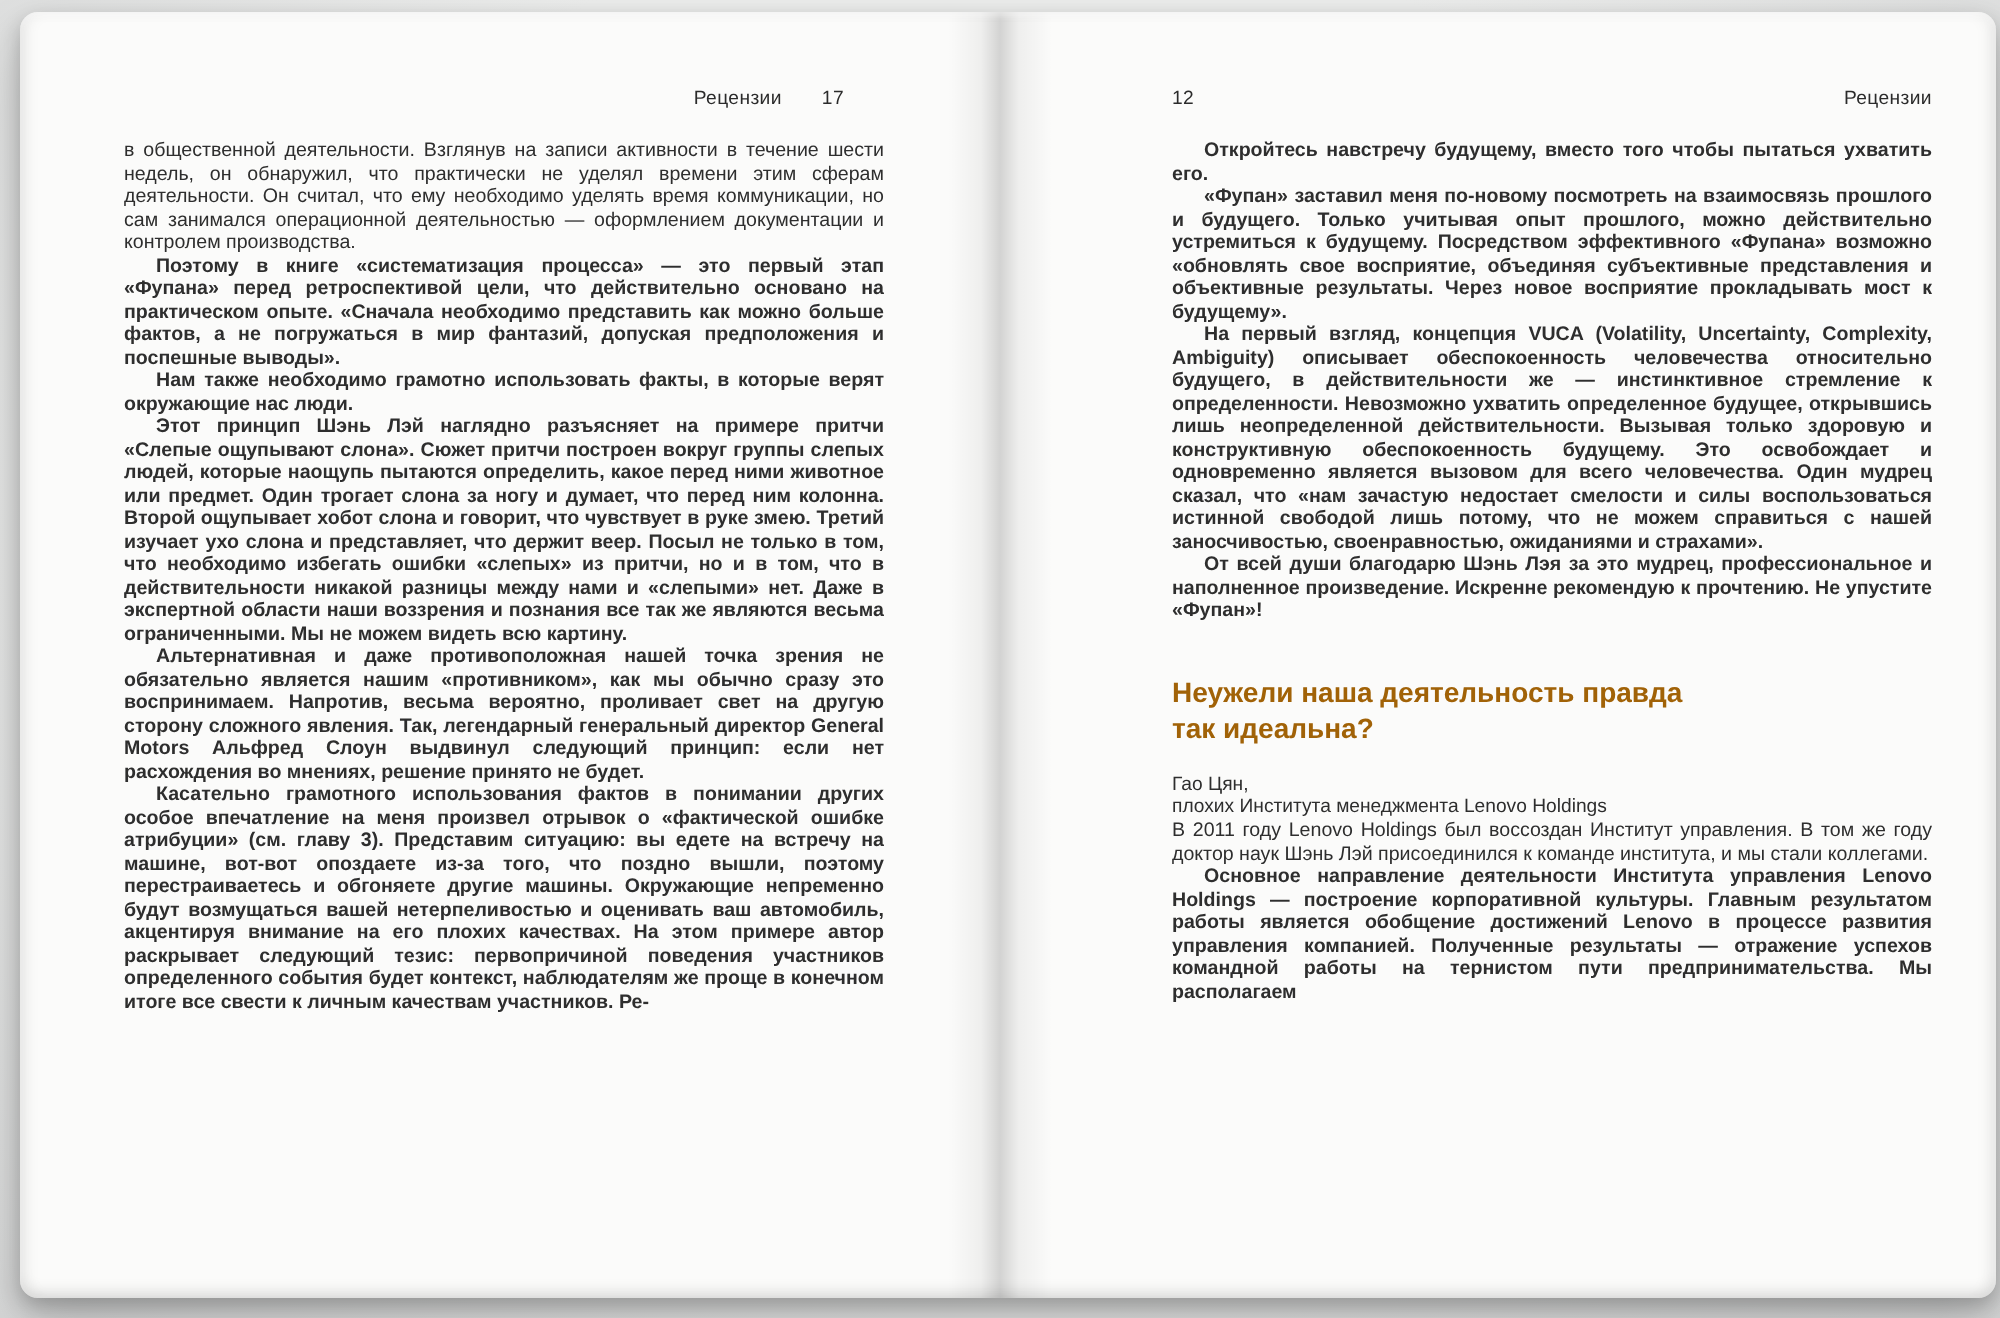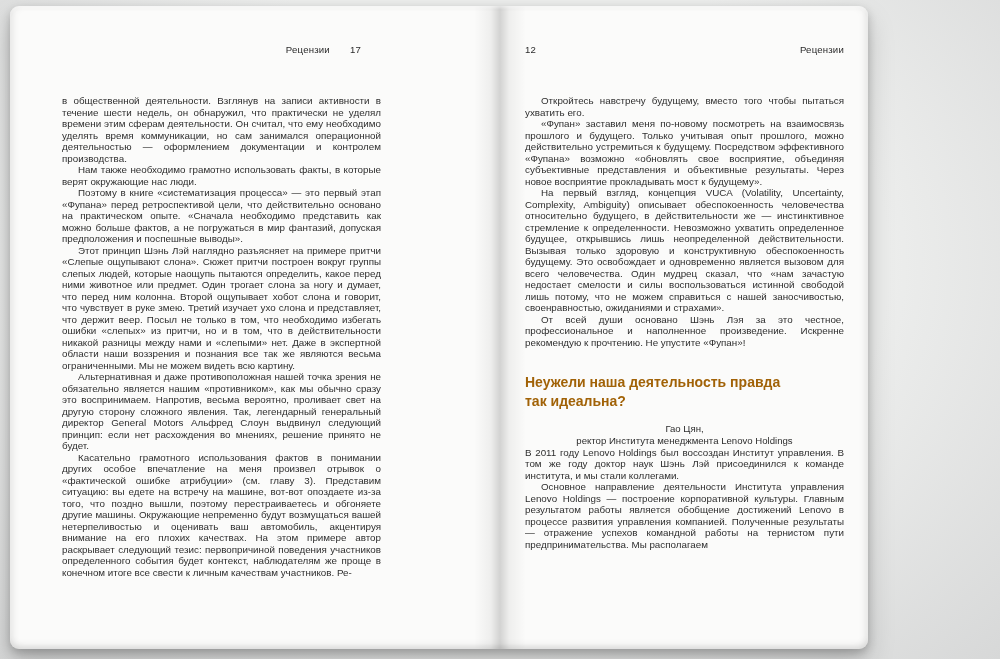--- a/index.html
+++ b/index.html
@@ -6,43 +6,43 @@
   body {
     width: 1000px; height: 659px; overflow: hidden;
     font-family: "Liberation Sans", "DejaVu Sans", sans-serif;
     background: #dfe0e0;
   }
   .photo {
     position: relative; width: 1000px; height: 659px;
     background: radial-gradient(ellipse at 50% 40%, #ecedec 55%, #d7d8d8 100%);
   }
   .book {
-    position: absolute; left: 10px; top: 6px; width: 858px; height: 643px;
+    position: absolute; left: 10px; top: 6px; width: 988px; height: 643px;
     background: #fbfbfa; border-radius: 9px;
     box-shadow: 0 4px 10px rgba(0,0,0,.22), 0 14px 28px rgba(0,0,0,.18);
     display: flex; overflow: hidden;
   }
   .page { box-sizing: border-box; width: 490px; position: relative; }
   .page-inner { height: 100%; box-sizing: border-box; }
   .page.left  .page-inner { padding: 38px 58px 0 52px; }
   .page.right .page-inner { padding: 38px 24px 0 86px; }
   .running { display: flex; font-size: 9.6px; color: #2b2b2b; letter-spacing: .2px; }
   .page.left  .running { justify-content: flex-end; margin-right: 20px; gap: 20px; }
   .page.right .running { justify-content: space-between; gap: 22px; }
   .body-text {
-    margin-top: 40px; max-height: 540px; overflow: hidden;
+    margin-top: 15px; max-height: 540px; overflow: hidden;
     font-size: 9.8px; line-height: 11.5px; color: #2e2e2e; text-align: justify;
   }
   .body-text p { margin: 0; }
-  .body-text p.indent { text-indent: 16px; }
+  .body-text p.indent { text-indent: 16px; font-weight: bold; }
   .section-heading {
     font-size: 14px; font-weight: 700; line-height: 18.5px; color: #a16207;
     margin: 25px 0 0 0; max-width: 256px; text-align: left; text-indent: 0;
   }
-  .byline { margin-top: 13px; text-align: center; font-size: 9.6px; line-height: 11.8px; color: #2e2e2e; }
+  .byline { margin-top: 13px; text-align: left; font-size: 9.6px; line-height: 11.8px; color: #2e2e2e; }
   .sp { margin-top: 14px; }
   .gutter {
     position: absolute; left: 464px; top: 0; width: 52px; height: 100%;
     background: linear-gradient(to right, rgba(0,0,0,0) 0%, rgba(0,0,0,.05) 32%, rgba(0,0,0,.16) 50%, rgba(0,0,0,.05) 68%, rgba(0,0,0,0) 100%);
     pointer-events: none;
   }
   .edge-vignette {
     position: absolute; inset: 0; border-radius: 9px; pointer-events: none;
     box-shadow: inset 0 -4px 7px rgba(0,0,0,.08), inset 0 2px 3px rgba(255,255,255,.6),
                 inset -4px 0 7px rgba(0,0,0,.05), inset 4px 0 7px rgba(0,0,0,.05);
@@ -55,46 +55,46 @@
   <div class="book">
 
     <div class="page left">
       <div class="page-inner">
         <div class="running">
           <span>Рецензии</span>
           <span>17</span>
         </div>
         <div class="body-text">
           <p>в общественной деятельности. Взглянув на записи активности в течение шести недель, он обнаружил, что практически не уделял времени этим сферам деятельности. Он считал, что ему необходимо уделять время коммуникации, но сам занимался операционной деятельностью — оформлением документации и контролем производства.</p>
+          <p class="indent">Поэтому в книге «систематизация процесса» — это первый этап «Фупана» перед ретроспективой цели, что действительно основано на практическом опыте. «Сначала необходимо представить как можно больше фактов, а не погружаться в мир фантазий, допуская предположения и поспешные выводы».</p>
           <p class="indent">Нам также необходимо грамотно использовать факты, в которые верят окружающие нас люди.</p>
-          <p class="indent">Поэтому в книге «систематизация процесса» — это первый этап «Фупана» перед ретроспективой цели, что действительно основано на практическом опыте. «Сначала необходимо представить как можно больше фактов, а не погружаться в мир фантазий, допуская предположения и поспешные выводы».</p>
           <p class="indent">Этот принцип Шэнь Лэй наглядно разъясняет на примере притчи «Слепые ощупывают слона». Сюжет притчи построен вокруг группы слепых людей, которые наощупь пытаются определить, какое перед ними животное или предмет. Один трогает слона за ногу и думает, что перед ним колонна. Второй ощупывает хобот слона и говорит, что чувствует в руке змею. Третий изучает ухо слона и представляет, что держит веер. Посыл не только в том, что необходимо избегать ошибки «слепых» из притчи, но и в том, что в действительности никакой разницы между нами и «слепыми» нет. Даже в экспертной области наши воззрения и познания все так же являются весьма ограниченными. Мы не можем видеть всю картину.</p>
           <p class="indent">Альтернативная и даже противоположная нашей точка зрения не обязательно является нашим «противником», как мы обычно сразу это воспринимаем. Напротив, весьма вероятно, проливает свет на другую сторону сложного явления. Так, легендарный генеральный директор General Motors Альфред Слоун выдвинул следующий принцип: если нет расхождения во мнениях, решение принято не будет.</p>
           <p class="indent">Касательно грамотного использования фактов в понимании других особое впечатление на меня произвел отрывок о «фактической ошибке атрибуции» (см. главу 3). Представим ситуацию: вы едете на встречу на машине, вот-вот опоздаете из-за того, что поздно вышли, поэтому перестраиваетесь и обгоняете другие машины. Окружающие непременно будут возмущаться вашей нетерпеливостью и оценивать ваш автомобиль, акцентируя внимание на его плохих качествах. На этом примере автор раскрывает следующий тезис: первопричиной поведения участников определенного события будет контекст, наблюдателям же проще в конечном итоге все свести к личным качествам участников. Ре-</p>
         </div>
       </div>
     </div>
 
     <div class="page right">
       <div class="page-inner">
         <div class="running">
           <span>12</span>
           <span>Рецензии</span>
         </div>
         <div class="body-text">
           <p class="indent">Откройтесь навстречу будущему, вместо того чтобы пытаться ухватить его.</p>
           <p class="indent">«Фупан» заставил меня по-новому посмотреть на взаимосвязь прошлого и будущего. Только учитывая опыт прошлого, можно действительно устремиться к будущему. Посредством эффективного «Фупана» возможно «обновлять свое восприятие, объединяя субъективные представления и объективные результаты. Через новое восприятие прокладывать мост к будущему».</p>
           <p class="indent">На первый взгляд, концепция VUCA (Volatility, Uncertainty, Complexity, Ambiguity) описывает обеспокоенность человечества относительно будущего, в действительности же — инстинктивное стремление к определенности. Невозможно ухватить определенное будущее, открывшись лишь неопределенной действительности. Вызывая только здоровую и конструктивную обеспокоенность будущему. Это освобождает и одновременно является вызовом для всего человечества. Один мудрец сказал, что «нам зачастую недостает смелости и силы воспользоваться истинной свободой лишь потому, что не можем справиться с нашей заносчивостью, своенравностью, ожиданиями и страхами».</p>
-          <p class="indent">От всей души основано Шэнь Лэя за это честное, профессиональное и наполненное произведение. Искренне рекомендую к прочтению. Не упустите «Фупан»!</p>
+          <p class="indent">От всей души благодарю Шэнь Лэя за это мудрец, профессиональное и наполненное произведение. Искренне рекомендую к прочтению. Не упустите «Фупан»!</p>
 
           <h2 class="section-heading">Неужели наша деятельность правда так идеальна?</h2>
 
           <div class="byline">
             <div>Гао Цян,</div>
-            <div>ректор Института менеджмента Lenovo Holdings</div>
+            <div>плохих Института менеджмента Lenovo Holdings</div>
           </div>
 
           <p class="sp">В 2011 году Lenovo Holdings был воссоздан Институт управления. В том же году доктор наук Шэнь Лэй присоединился к команде института, и мы стали коллегами.</p>
           <p class="indent">Основное направление деятельности Института управления Lenovo Holdings — построение корпоративной культуры. Главным результатом работы является обобщение достижений Lenovo в процессе развития управления компанией. Полученные результаты — отражение успехов командной работы на тернистом пути предпринимательства. Мы располагаем</p>
         </div>
       </div>
     </div>
 
     <div class="gutter"></div>
     <div class="edge-vignette"></div>

